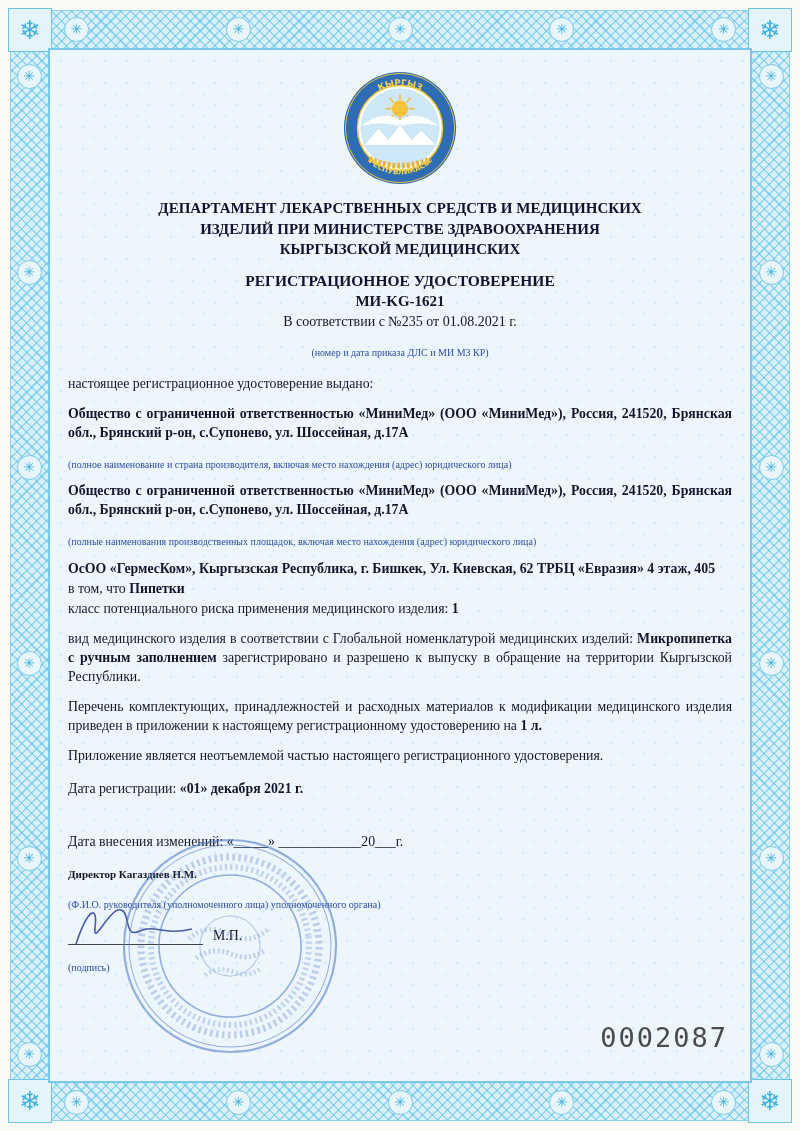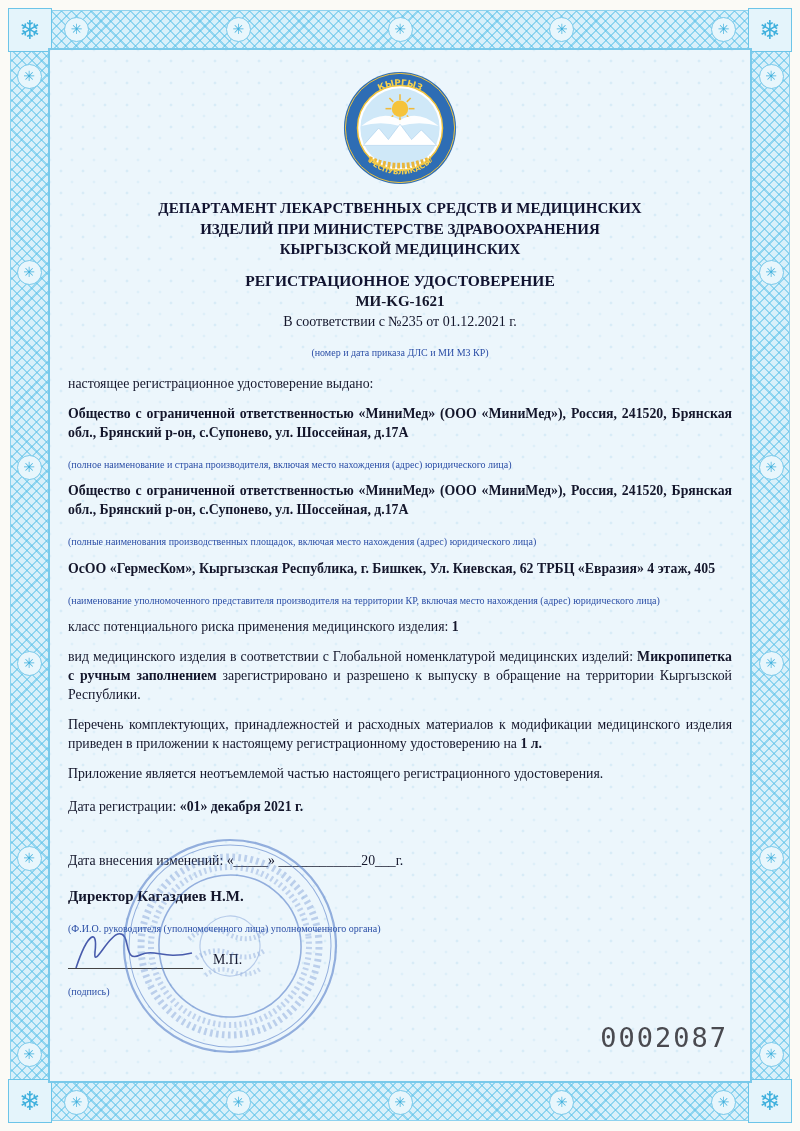--- a/index.html
+++ b/index.html
@@ -150,51 +150,51 @@
         </text>
       </svg>
     </div>
 
     <div class="center dept">ДЕПАРТАМЕНТ ЛЕКАРСТВЕННЫХ СРЕДСТВ И МЕДИЦИНСКИХ</div>
     <div class="center dept">ИЗДЕЛИЙ ПРИ МИНИСТЕРСТВЕ ЗДРАВООХРАНЕНИЯ</div>
     <div class="center dept">КЫРГЫЗСКОЙ МЕДИЦИНСКИХ</div>
 
     <div class="center title">РЕГИСТРАЦИОННОЕ УДОСТОВЕРЕНИЕ</div>
     <div class="center cert-no">МИ-KG-1621</div>
-    <div class="center order-line">В соответствии с №235 от 01.12.2021 г.</div>
+    <div class="center order-line">В соответствии с №235 от 01.08.2021 г.</div>
     <div class="center caption">(номер и дата приказа ДЛС и МИ МЗ КР)</div>
 
     <div class="body-text" style="margin-top:14px;">
 
       <p class="para">настоящее регистрационное удостоверение выдано:</p>
 
       <p class="para just b" style="margin-bottom:1px;">Общество с ограниченной ответственностью «МиниМед» (ООО «МиниМед»), Россия, 241520, Брянская обл., Брянский р-он, с.Супонево, ул. Шоссейная, д.17А</p>
       <div class="caption" style="margin-bottom:10px;">(полное наименование и страна производителя, включая место нахождения (адрес) юридического лица)</div>
 
       <p class="para just b" style="margin-bottom:1px;">Общество с ограниченной ответственностью «МиниМед» (ООО «МиниМед»), Россия, 241520, Брянская обл., Брянский р-он, с.Супонево, ул. Шоссейная, д.17А</p>
       <div class="caption" style="margin-bottom:10px;">(полные наименования производственных площадок, включая место нахождения (адрес) юридического лица)</div>
 
       <p class="para just b" style="margin-bottom:1px;">ОсОО «ГермесКом», Кыргызская Республика, г. Бишкек, Ул. Киевская, 62 ТРБЦ «Евразия» 4 этаж, 405</p>
-      <div class="caption" style="margin-bottom:10px;">(наименование уполномоченного представителя производителя на территории КР, включая место нахождения (адрес) юридического лица)</div>
-
+
+      <p class="para" style="margin-bottom:1px;"><span>в том, что </span><span class="b">Пипетки</span></p>
 
       <p class="para"><span>класс потенциального риска применения медицинского изделия: </span><span class="b">1</span></p>
 
       <p class="para just"><span>вид медицинского изделия в соответствии с Глобальной номенклатурой медицинских изделий: </span><span class="b">Микропипетка с ручным заполнением</span><span> зарегистрировано и разрешено к выпуску в обращение на территории Кыргызской Республики.</span></p>
 
       <p class="para just"><span>Перечень комплектующих, принадлежностей и расходных материалов к модификации медицинского изделия приведен в приложении к настоящему регистрационному удостоверению на </span><span class="b">1 л.</span></p>
 
       <p class="para" style="margin-bottom:14px;">Приложение является неотъемлемой частью настоящего регистрационного удостоверения.</p>
 
 
       <p class="para" style="margin-bottom:34px;"><span>Дата регистрации: </span><span class="b">«01» декабря 2021 г.</span></p>
 
       <p class="para" style="margin-bottom:16px;">Дата внесения изменений: «_____» ____________20___г.</p>
 
-      <div class="b" style="font-size:15px;">Директор Кагаздиев Н.М.</div>
+      <div class="b" style="font-size:11px;">Директор Кагаздиев Н.М.</div>
       <div class="caption">(Ф.И.О. руководителя (уполномоченного лица) уполномоченного органа)</div>
 
       <div class="sig-row">
         <div class="sig-line">
           <svg class="sig-scribble" width="140" height="52" viewBox="0 0 140 52">
             <path d="M12,44 C24,8 34,4 31,28 C29,46 44,12 54,10 C68,7 58,40 76,31 C92,24 98,36 128,29" stroke="#2b3f9e" stroke-width="1.6" fill="none" opacity="0.85"></path>
           </svg>
         </div>
         <span class="mp">М.П.</span>
       </div>

